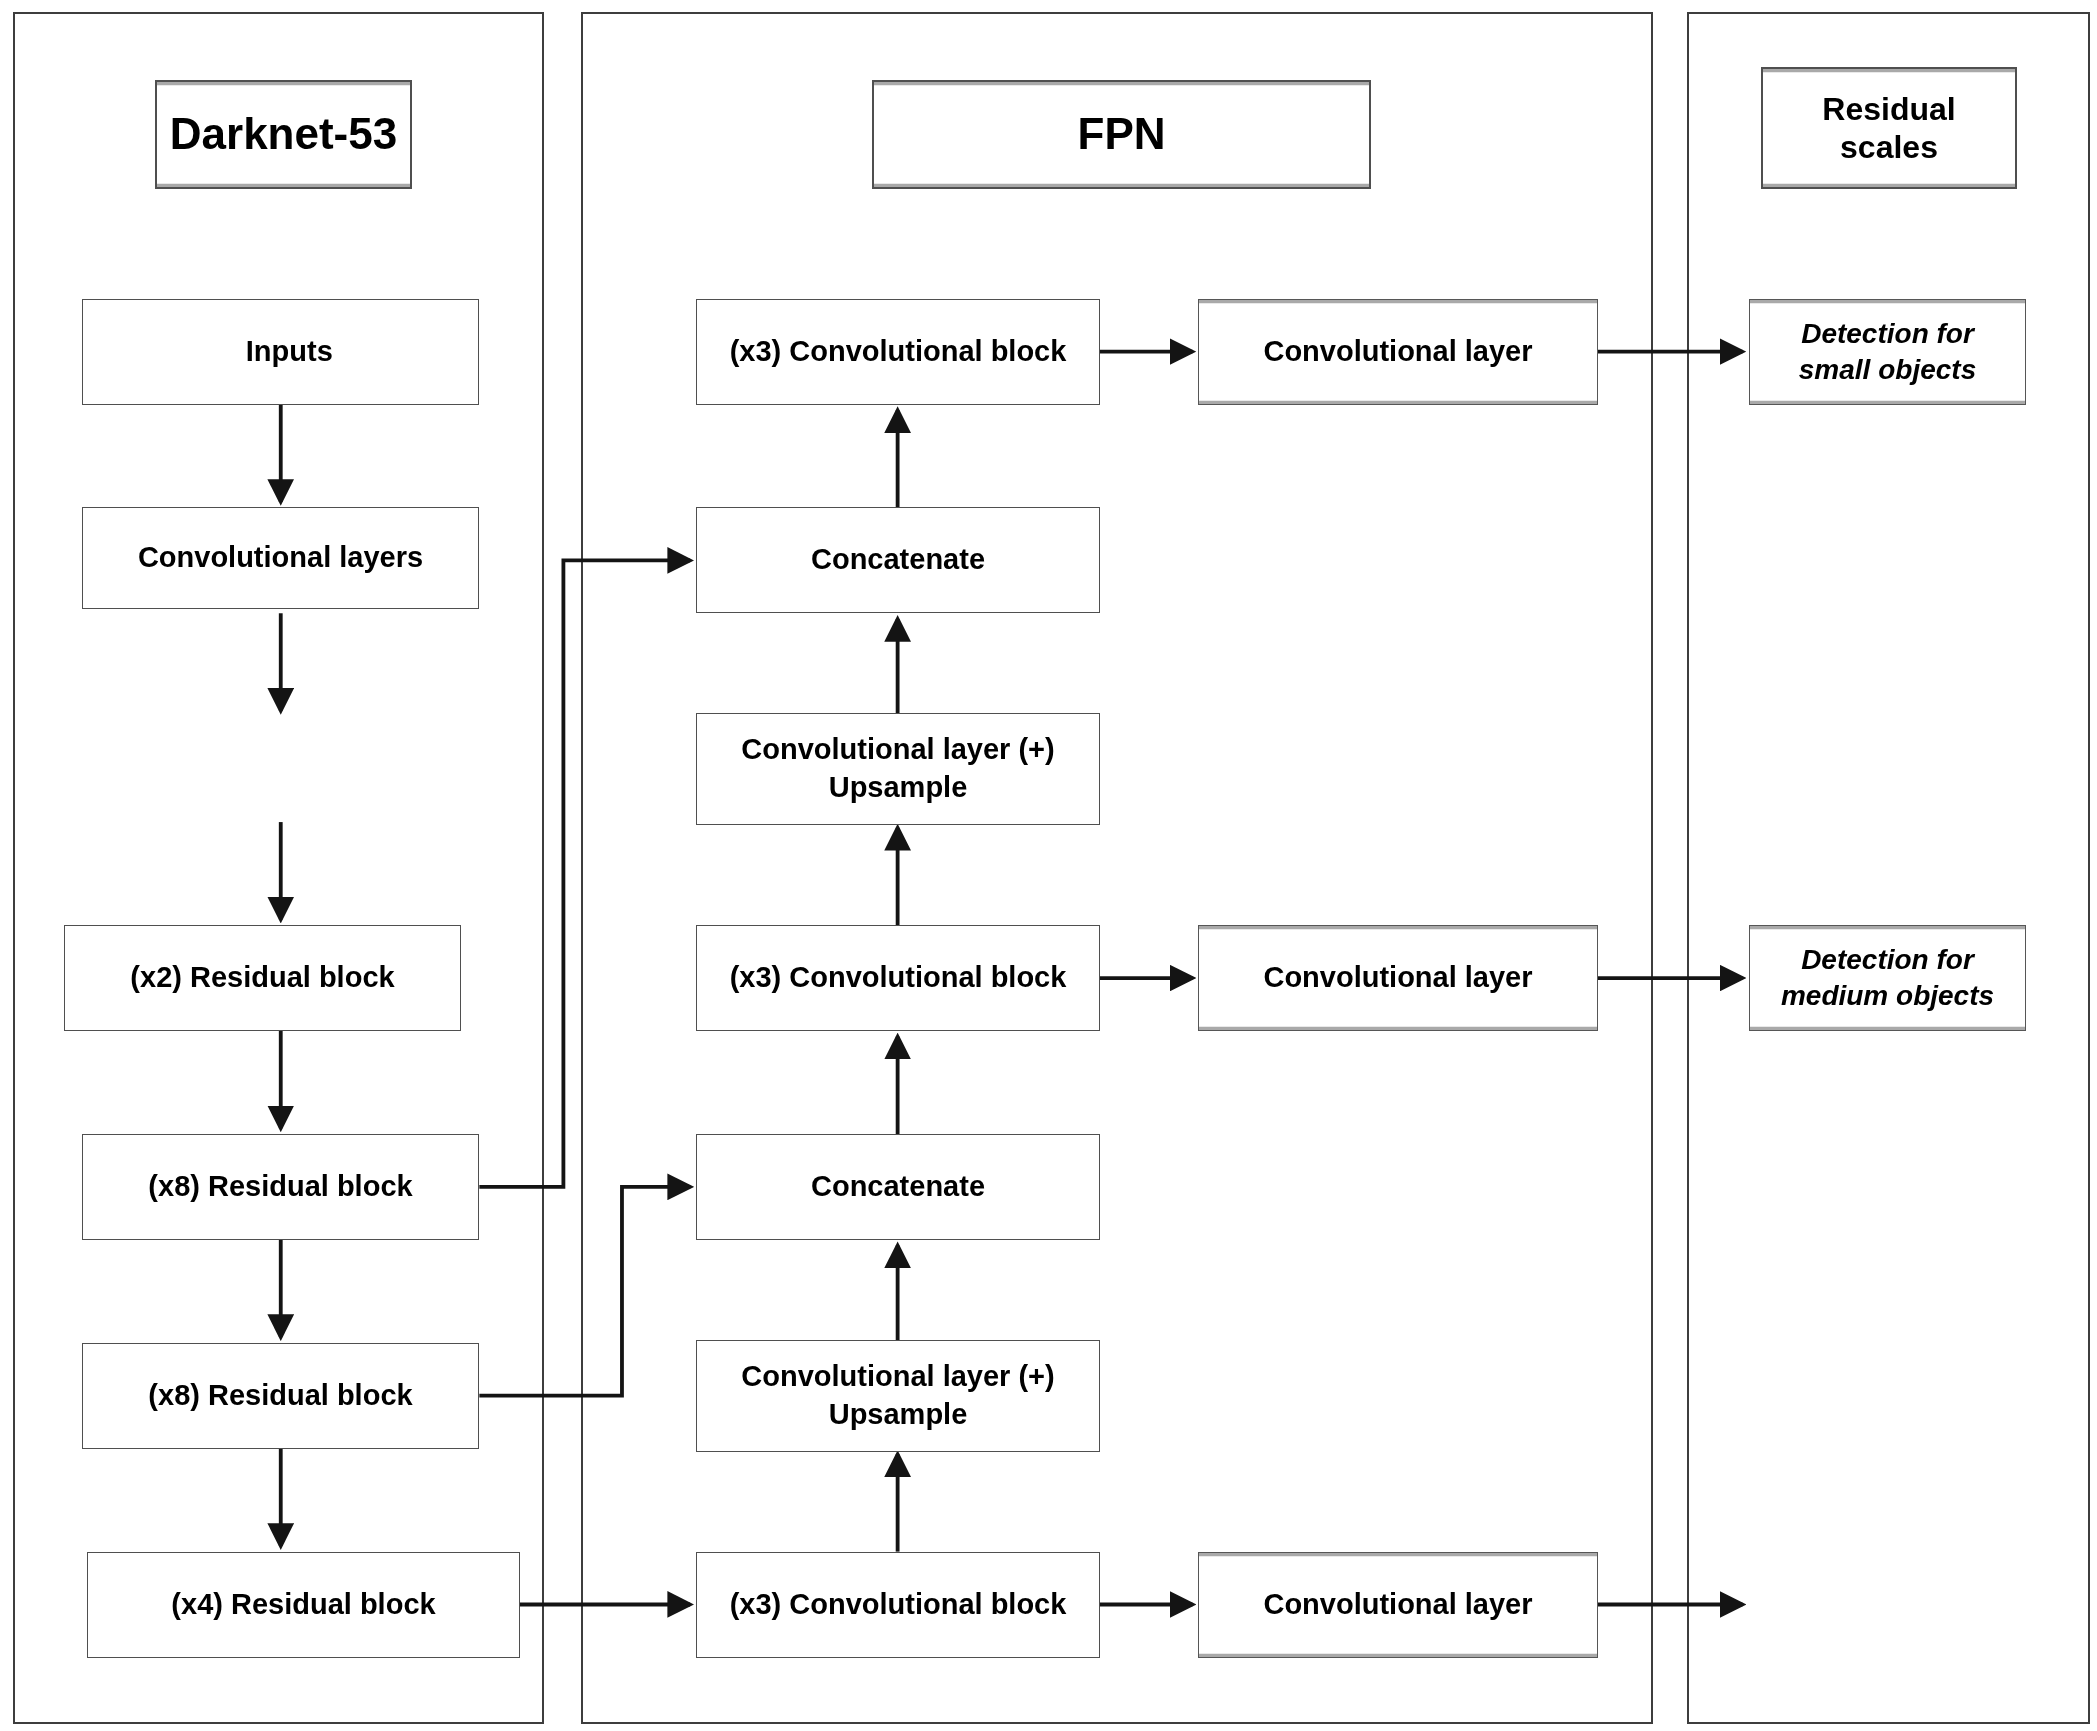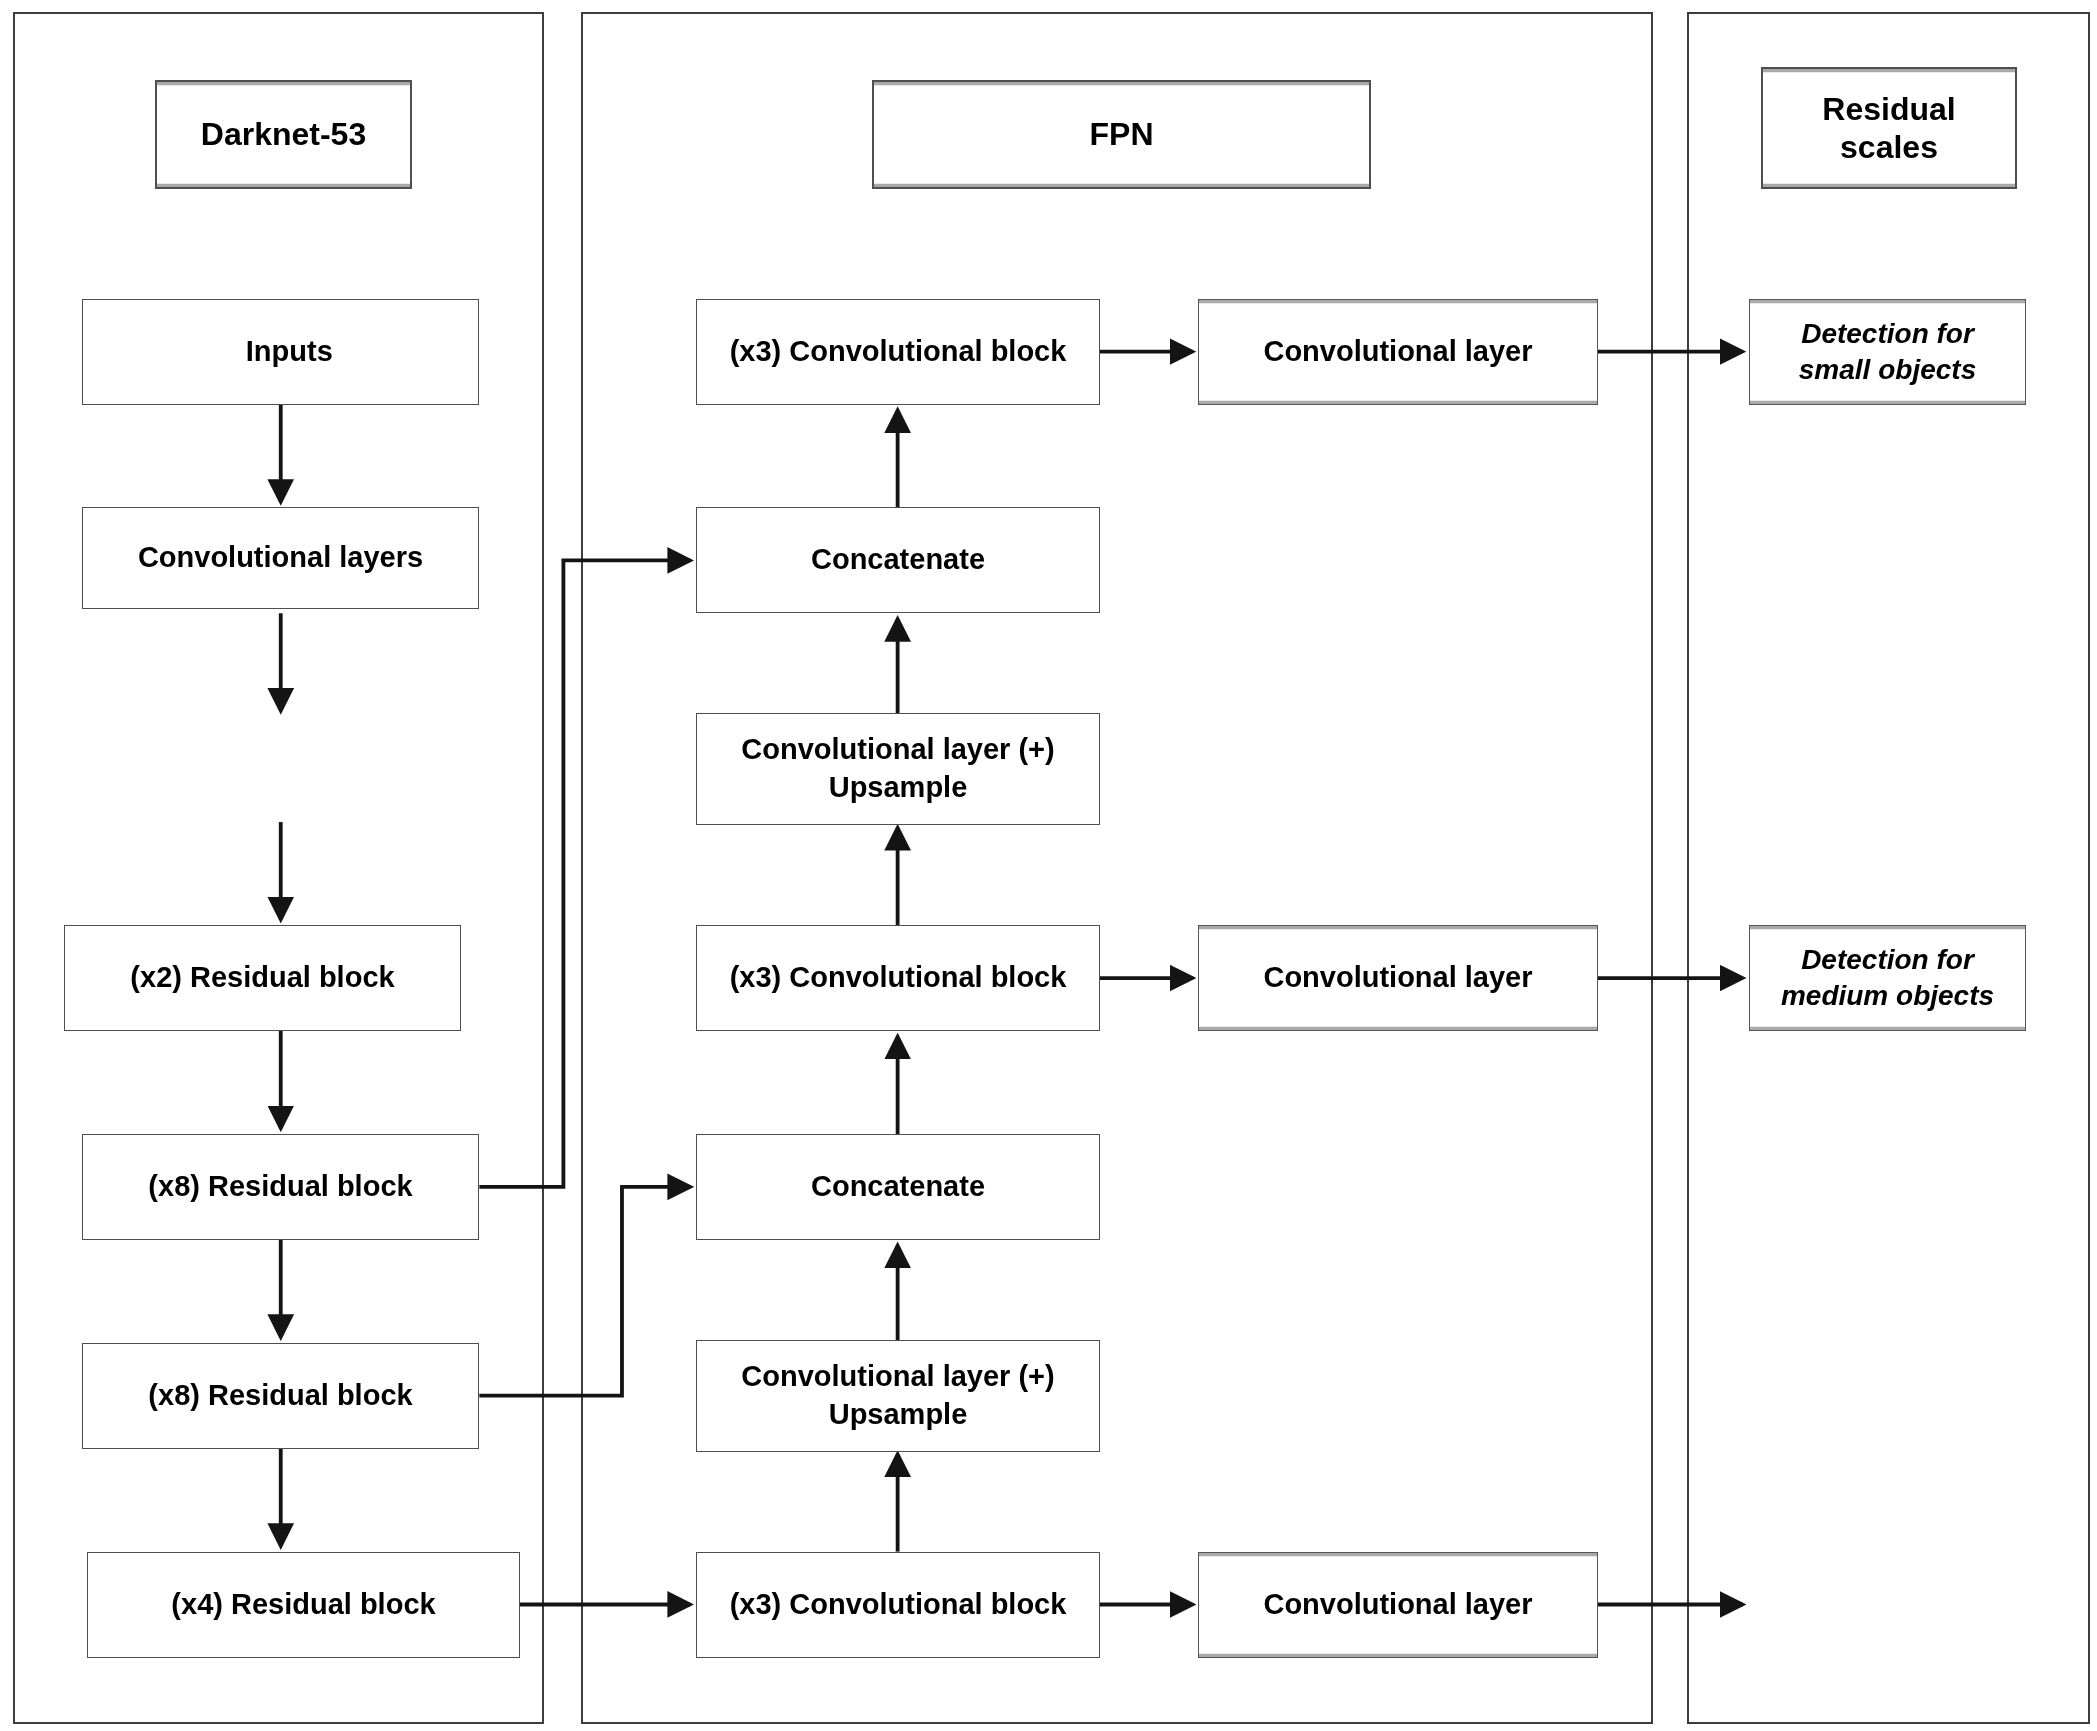--- a/index.html
+++ b/index.html
@@ -28,21 +28,21 @@
   .titlebox {
     position: absolute;
     border: 2.5px solid #4f4f4f;
     background: #ffffff;
     box-shadow: inset 0 3.2px 0 #a9a9a9, inset 0 -3.2px 0 #a9a9a9;
     display: flex;
     align-items: center;
     justify-content: center;
     text-align: center;
     font-weight: bold;
-    font-size: 32px;
+    font-size: 44px;
     line-height: 1.2;
     white-space: pre-line;
     z-index: 10;
   }
   .titlebox.twoline { font-size: 32px; }
   .node {
     position: absolute;
     border: 1.9px solid #4f4f4f;
     background: #ffffff;
     display: flex;

